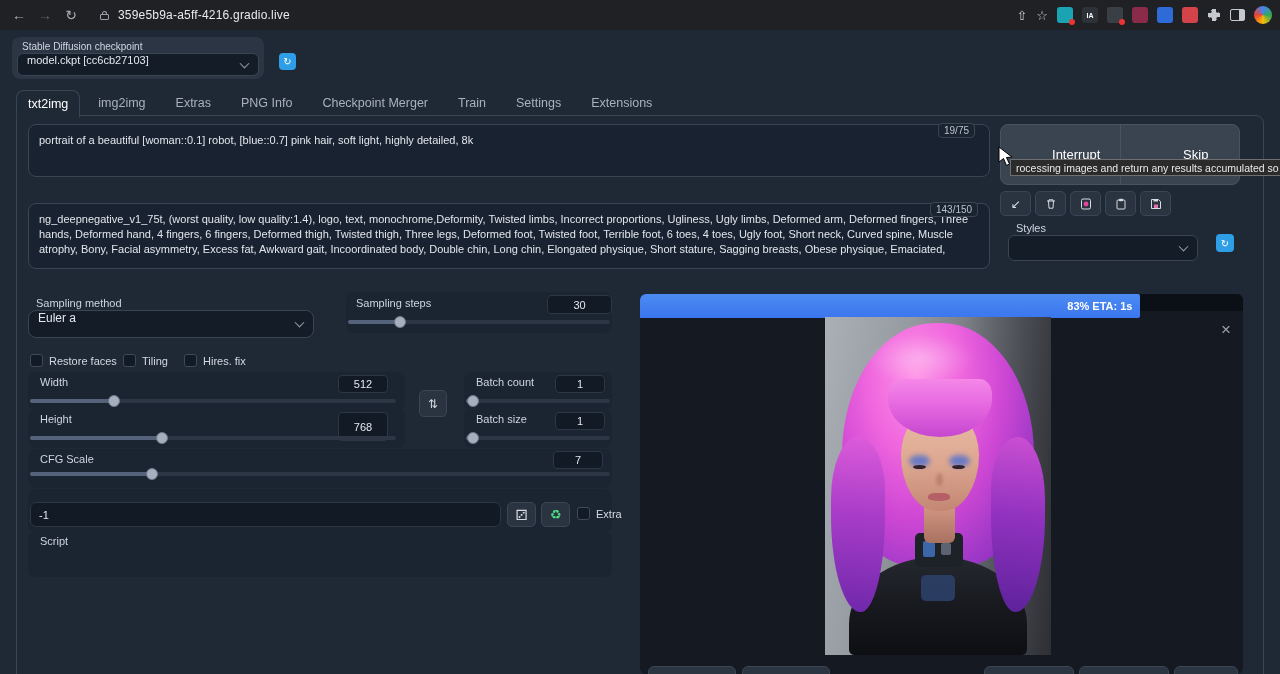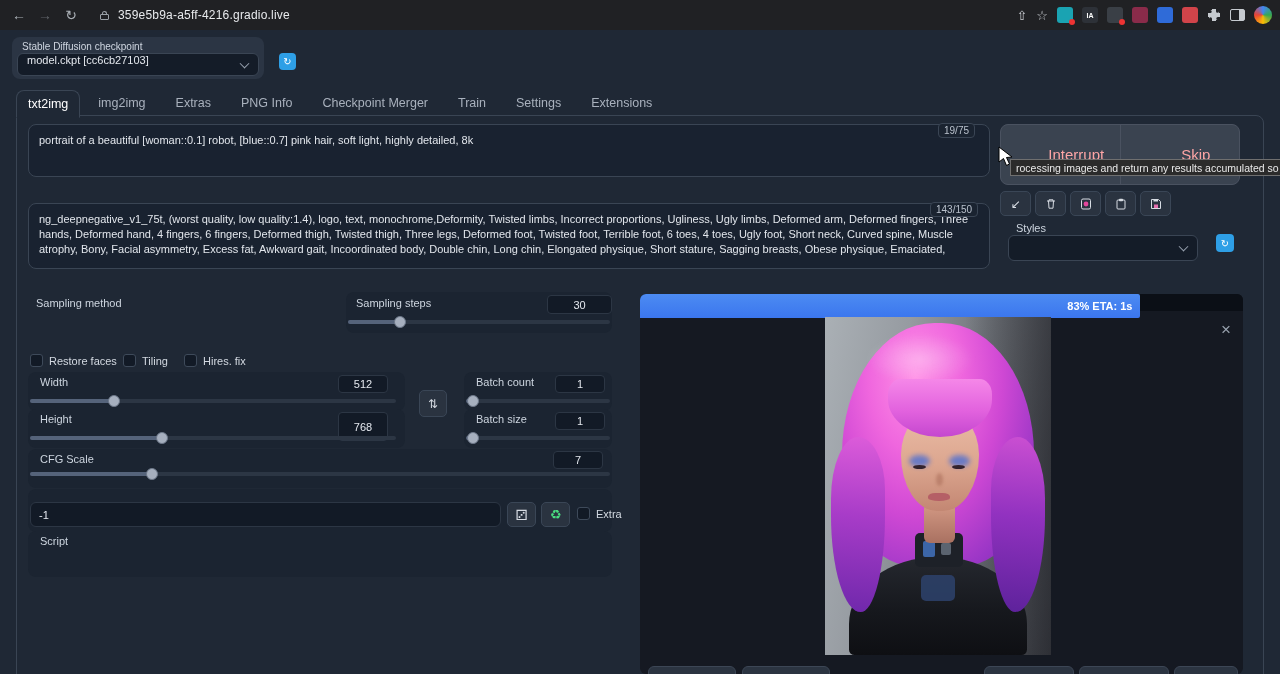--- a/index.html
+++ b/index.html
@@ -36,21 +36,21 @@
   .tab.active{background:#1f2835;border:1px solid #3a4554;border-bottom-color:#1f2835;border-radius:8px 8px 0 0;color:#fff;position:relative;top:1px;z-index:4;}
 
   .main-frame{position:absolute;left:16px;top:115px;width:1248px;height:560px;border:1px solid #3a4554;border-radius:0 8px 0 0;z-index:1;}
 
   
   .ta{position:absolute;background:#192230;border:1px solid #3a4554;border-radius:8px;color:#e2e6ec;font-size:11px;line-height:15px;padding:8px 10px;font-family:inherit;resize:none;outline:none;overflow:hidden;z-index:2;}
   .tok{position:absolute;background:#1a2330;border:1px solid #3a4554;border-radius:4px;color:#b9c1cc;font-size:10px;padding:1px 5px;z-index:3;}
 
   
   .genrow{position:absolute;left:1000px;top:124px;width:240px;height:61px;display:flex;gap:1px;background:#4a5260;border:1px solid #4a5260;border-radius:8px;overflow:hidden;z-index:2;}
-  .bigbtn{flex:1;display:flex;align-items:center;justify-content:center;font-size:15px;color:#fca5a5;background:#3a4350;cursor:pointer;padding-left:32px;}
+  .bigbtn{flex:1;display:flex;align-items:center;justify-content:center;font-size:13px;color:#ffffff;background:#3a4350;cursor:pointer;padding-left:32px;}
   .ibtn{position:absolute;width:31px;height:25px;background:#2a3340;border:1px solid #3a4656;border-radius:5px;display:flex;align-items:center;justify-content:center;font-size:12px;color:#d7dce3;cursor:pointer;z-index:2;}
 
   .lbl{position:absolute;color:#cdd5df;font-size:11px;z-index:2;}
   .blk{position:absolute;background:#1b2431;border-radius:8px;z-index:1;}
   .num{position:absolute;background:#121a26;border:1px solid #2c3644;border-radius:4px;color:#e4e8ee;font-size:11px;display:flex;align-items:center;justify-content:center;z-index:2;cursor:text;}
 
   
   .slider{position:absolute;height:12px;z-index:2;cursor:pointer;}
   .slider .track{position:absolute;left:0;right:0;top:4px;height:4px;background:#2c3644;border-radius:2px;}
   .slider .fill{position:absolute;left:0;top:4px;height:4px;background:#55637a;border-radius:2px;}
@@ -200,20 +200,24 @@
       </span>
   </div>
 
   <div class="lbl" style="left:1016px;top:222px;">Styles</div>
   <div class="dd" style="left:1008px;top:235px;width:190px;height:26px;">
     <span class="chev"></span>
   </div>
   <div class="bluebtn" style="left:1216px;top:234px;width:18px;height:18px;">↻</div>
 
   <div class="lbl" style="left:36px;top:297px;">Sampling method</div>
+  <div class="dd" style="left:28px;top:310px;width:286px;height:28px;border-radius:8px;font-size:12px;">
+    <span>Euler a</span>
+    <span class="chev"></span>
+  </div>
 
   <div class="blk" style="left:346px;top:292px;width:266px;height:41px;"></div>
   <div class="lbl" style="left:356px;top:297px;">Sampling steps</div>
   <div class="num" style="left:547px;top:295px;width:65px;height:19px;">30</div>
   <div class="slider" style="left:348px;top:316px;width:262px;">
     <div class="track"></div>
     <div class="fill" style="width:20%;"></div>
     <div class="thumb" style="left:20%;"></div>
   </div>
 

